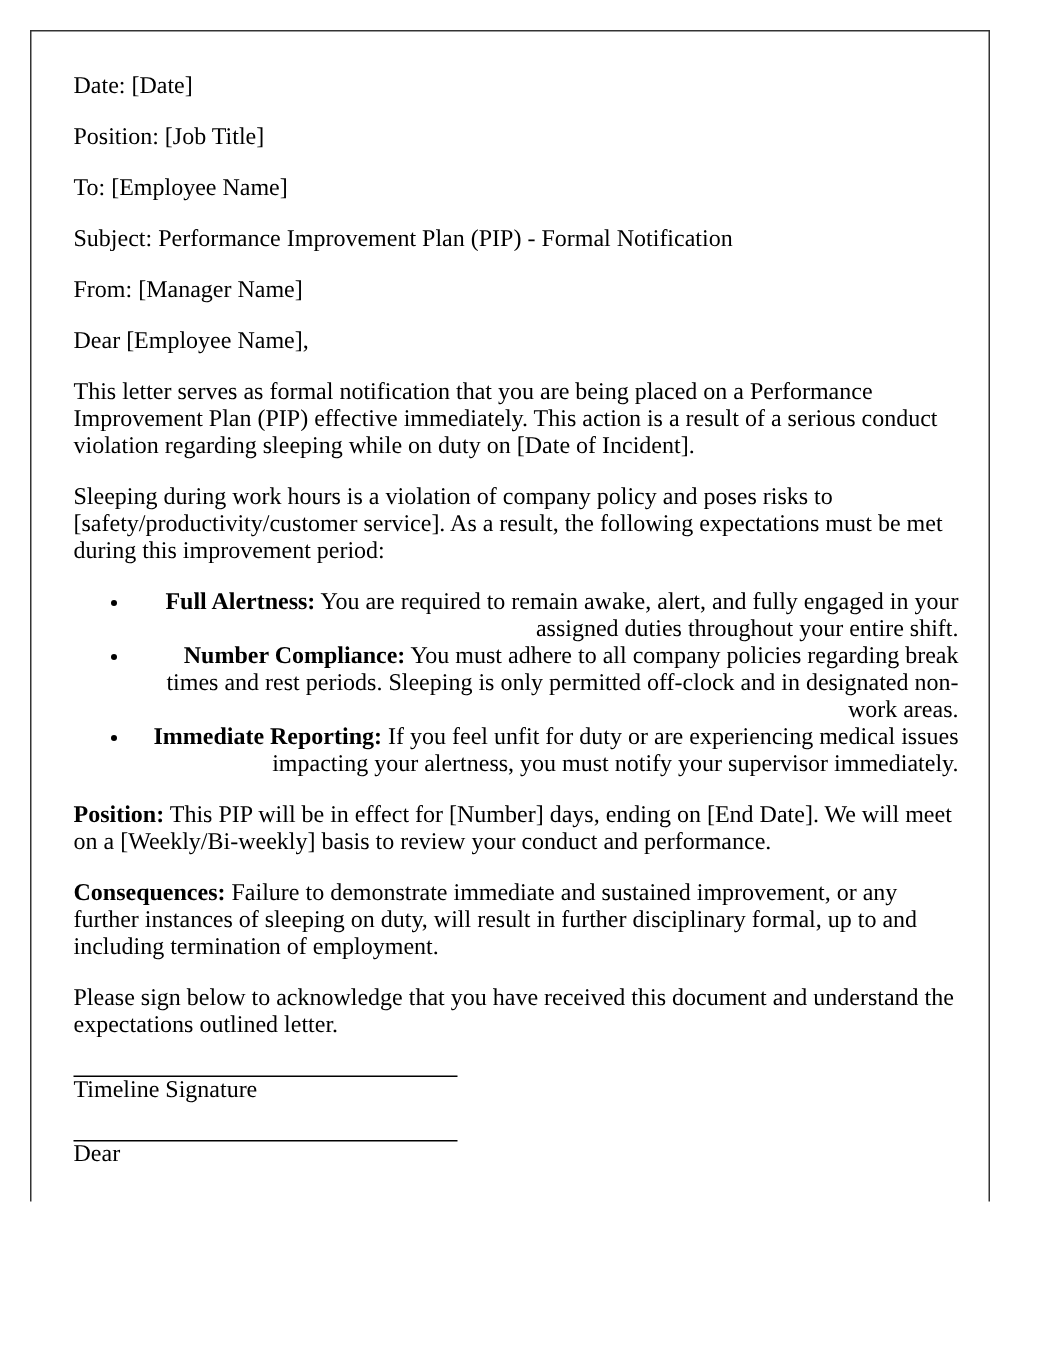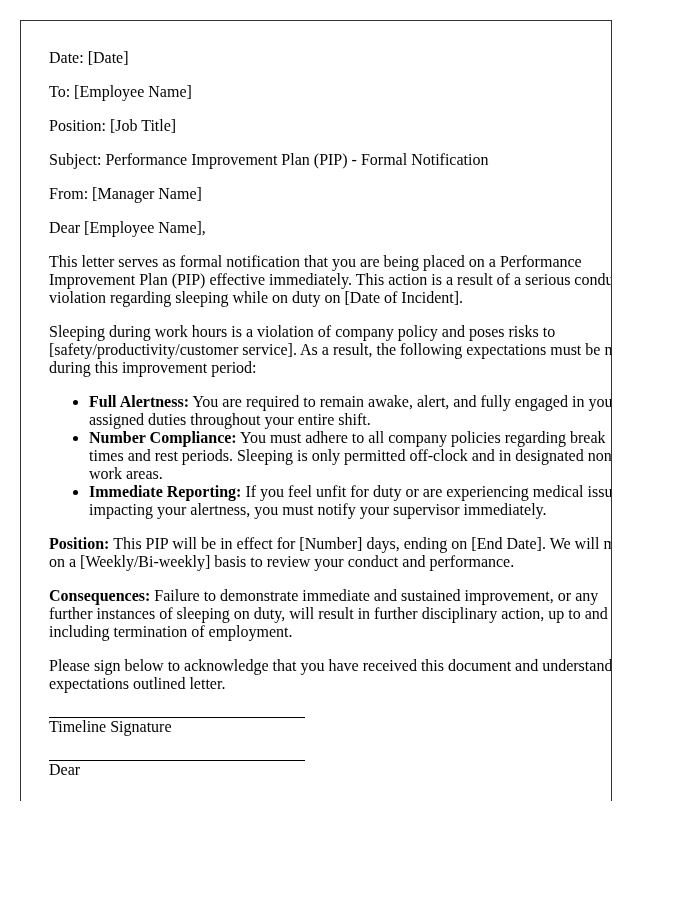--- a/index.html
+++ b/index.html
@@ -13,21 +13,21 @@
       position: relative;
       overflow: hidden;
       font-family: "Liberation Serif", serif;
       font-size: 16px;
       color: #000000;
     }
     .page {
       position: absolute;
       left: 20px;
       top: 20px;
-      width: 592px;
+      width: 640px;
       height: 781px;
       border-top: 1px solid #333333;
       border-left: 1px solid #333333;
       border-right: 1px solid #333333;
       box-sizing: border-box;
       overflow: hidden;
     }
     .content {
       position: absolute;
       left: 28px;
@@ -38,20 +38,21 @@
     .line {
       margin: 0 0 16px 0;
     }
     p {
       margin: 15px 0 16px 0;
     }
     ul {
       margin: 0 0 16px 0;
       padding-left: 40px;
       list-style: disc;
+      text-align: right;
     }
     li {
       margin: 0;
     }
     b {
       font-weight: bold;
     }
     .sig-block {
       margin-top: 0;
     }
@@ -66,38 +67,38 @@
       margin-bottom: 16px;
     }
   </style>
 </head>
 <body>
 
 <div class="page">
   <div class="content">
 
     <div class="line">Date: [Date]</div>
+    <div class="line">Position: [Job Title]</div>
     <div class="line">To: [Employee Name]</div>
-    <div class="line">Position: [Job Title]</div>
     <div class="line">Subject: Performance Improvement Plan (PIP) - Formal Notification</div>
     <div class="line">From: [Manager Name]</div>
     <div class="line">Dear [Employee Name],</div>
 
     <p>This letter serves as formal notification that you are being placed on a Performance Improvement Plan (PIP) effective immediately. This action is a result of a serious conduct violation regarding sleeping while on duty on [Date of Incident].</p>
     <p>Sleeping during work hours is a violation of company policy and poses risks to [safety/productivity/customer service]. As a result, the following expectations must be met during this improvement period:</p>
 
     <ul>
       <li><b>Full Alertness:</b><span> You are required to remain awake, alert, and fully engaged in your assigned duties throughout your entire shift.</span></li>
       <li><b>Number Compliance:</b><span> You must adhere to all company policies regarding break times and rest periods. Sleeping is only permitted off-clock and in designated non-work areas.</span></li>
       <li><b>Immediate Reporting:</b><span> If you feel unfit for duty or are experiencing medical issues impacting your alertness, you must notify your supervisor immediately.</span></li>
     </ul>
 
     <p><b>Position:</b><span> This PIP will be in effect for [Number] days, ending on [End Date]. We will meet on a [Weekly/Bi-weekly] basis to review your conduct and performance.</span></p>
 
-    <p><b>Consequences:</b><span> Failure to demonstrate immediate and sustained improvement, or any further instances of sleeping on duty, will result in further disciplinary action, up to and including termination of employment.</span></p>
+    <p><b>Consequences:</b><span> Failure to demonstrate immediate and sustained improvement, or any further instances of sleeping on duty, will result in further disciplinary formal, up to and including termination of employment.</span></p>
 
     <p>Please sign below to acknowledge that you have received this document and understand the expectations outlined letter.</p>
 
     <div class="sig-block">
       <div class="sig-line"></div>
       <div class="sig-label">Timeline Signature</div>
       <div class="sig-line"></div>
       <div class="sig-label">Dear</div>
     </div>
 

